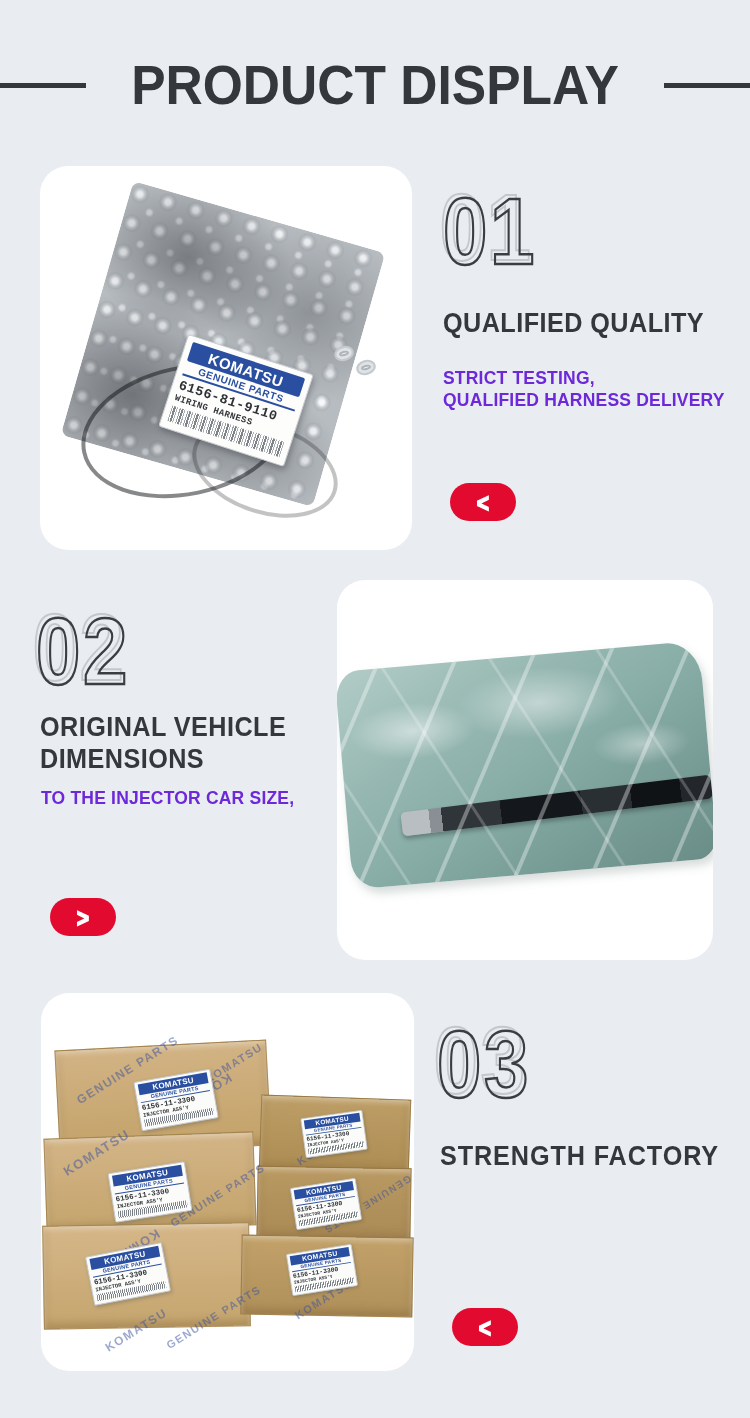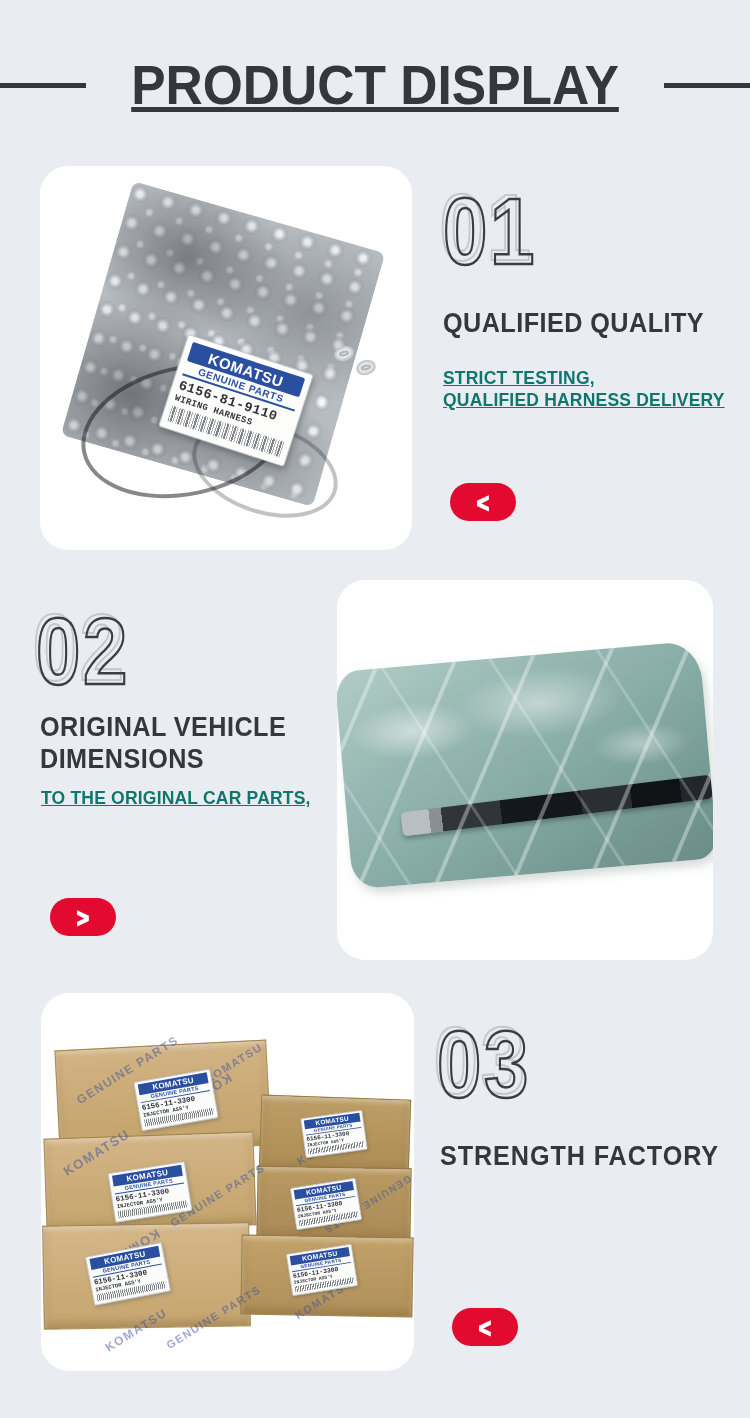--- a/index.html
+++ b/index.html
@@ -4,42 +4,42 @@
 <title>Product Display</title>
 <style>
   * { margin:0; padding:0; box-sizing:border-box; }
   html,body { background:#dfe3e8; }
   body { font-family:"Liberation Sans","DejaVu Sans",sans-serif; }
   .page { position:relative; width:750px; height:1418px; margin:0 auto;
           background:#e9edf2; overflow:hidden; color:#34383c; }
 
   
   .hdr { position:absolute; top:55px; left:0; right:0; height:60px;
-         display:flex; align-items:center; justify-content:center; gap:24px;text-decoration:underline; }
+         display:flex; align-items:center; justify-content:center; gap:24px; }
   .dash { width:88px; height:5px; background:#34383c; }
   .page-title { font-size:56px; font-weight:700; line-height:58px; color:#34383c;
                 letter-spacing:0px; transform:scaleX(.92); white-space:nowrap; }
 
   
   .sec { position:absolute; left:0; width:750px; }
   .photo-card { position:absolute; background:#fff; border-radius:28px; overflow:hidden; }
 
   .big-num { position:relative; display:inline-block; font-size:94px; font-weight:700;
              line-height:76px; letter-spacing:3px; color:transparent;
              transform:scaleX(.85); transform-origin:left top; white-space:nowrap; }
   .big-num::before { content:attr(data-num); position:absolute; left:-4px; top:-4px;
              -webkit-text-stroke:2px #c3c8cd; color:transparent; }
   .big-num::after  { content:attr(data-num); position:absolute; left:0; top:0;
              -webkit-text-stroke:2.5px #3a3e43; color:transparent; }
 
   .sec-title { position:absolute; font-size:28px; font-weight:700; line-height:32px;
                letter-spacing:.5px; color:#34383c; transform:scaleX(.9);
                transform-origin:left top; white-space:nowrap; }
   .sec-desc { position:absolute; font-size:17.5px; font-weight:700; line-height:21.5px;
-              letter-spacing:.2px; color:#0f766e; white-space:nowrap;text-decoration:underline; }
+              letter-spacing:.2px; color:#6d28d9; white-space:nowrap; }
 
   .nav-btn { position:absolute; width:66px; height:38px; border:none; border-radius:19px;
              background:#e20a2e; color:#fff; display:flex; align-items:center;
              justify-content:center; cursor:pointer; padding:0; }
   .chev { font-size:21px; font-weight:700; line-height:1; transform:scaleY(1.25);
           -webkit-text-stroke:1.3px #fff; }
 
   
   .bubble-wrap { position:absolute; left:52px; top:46px; width:262px; height:264px;
     transform:rotate(16deg); border-radius:8px; background-color:#b7bcc1;
@@ -172,21 +172,21 @@
   <section class="sec" style="top:580px;height:380px;">
 
     <div class="big-num" style="position:absolute;left:36px;top:34px;" data-num="02">02</div>
 
     <h2 class="sec-title" style="left:40px;top:131px;">
       <div>ORIGINAL VEHICLE</div>
       <div>DIMENSIONS</div>
     </h2>
 
     <div class="sec-desc" style="left:41px;top:208px;">
-      <div>TO THE ORIGINAL CAR PARTS,</div>
+      <div>TO THE INJECTOR CAR SIZE,</div>
     </div>
 
     <button class="nav-btn" style="left:50px;top:318px;">
       <span class="chev">&gt;</span>
     </button>
 
     <div class="photo-card" style="left:337px;top:0;width:376px;height:380px;">
       <div class="bag">
         <div class="shaft"></div>
       </div>

